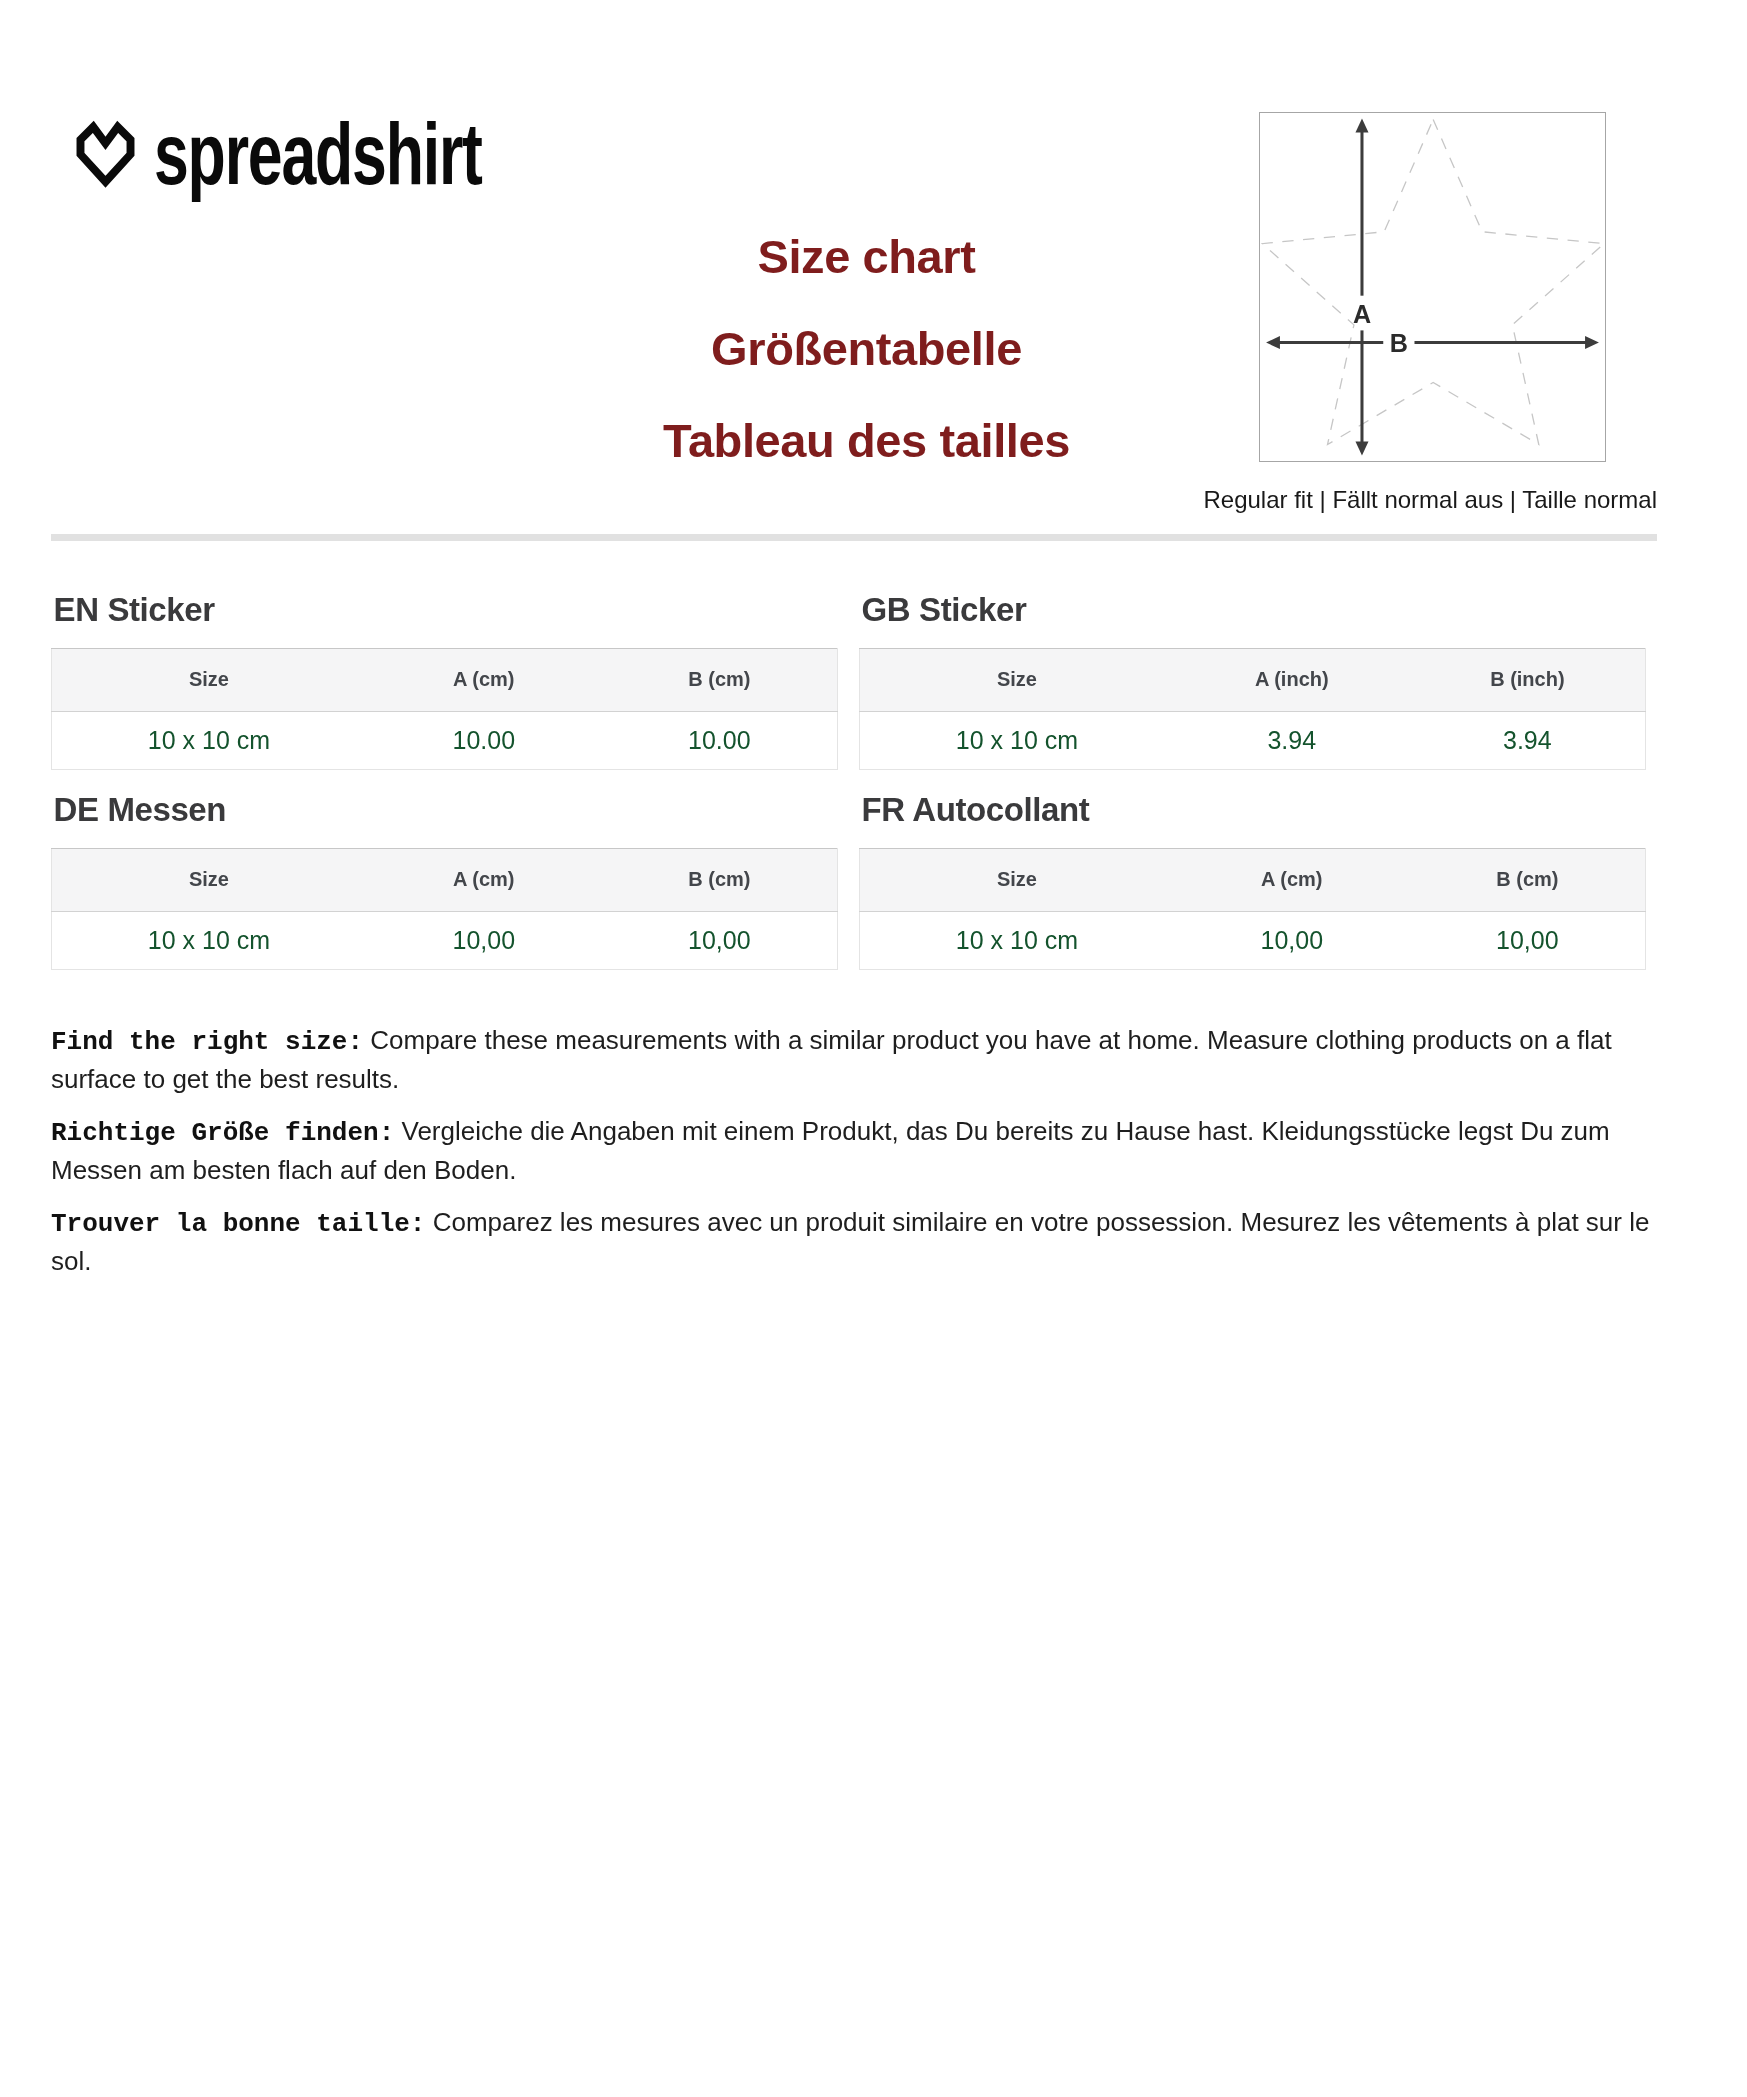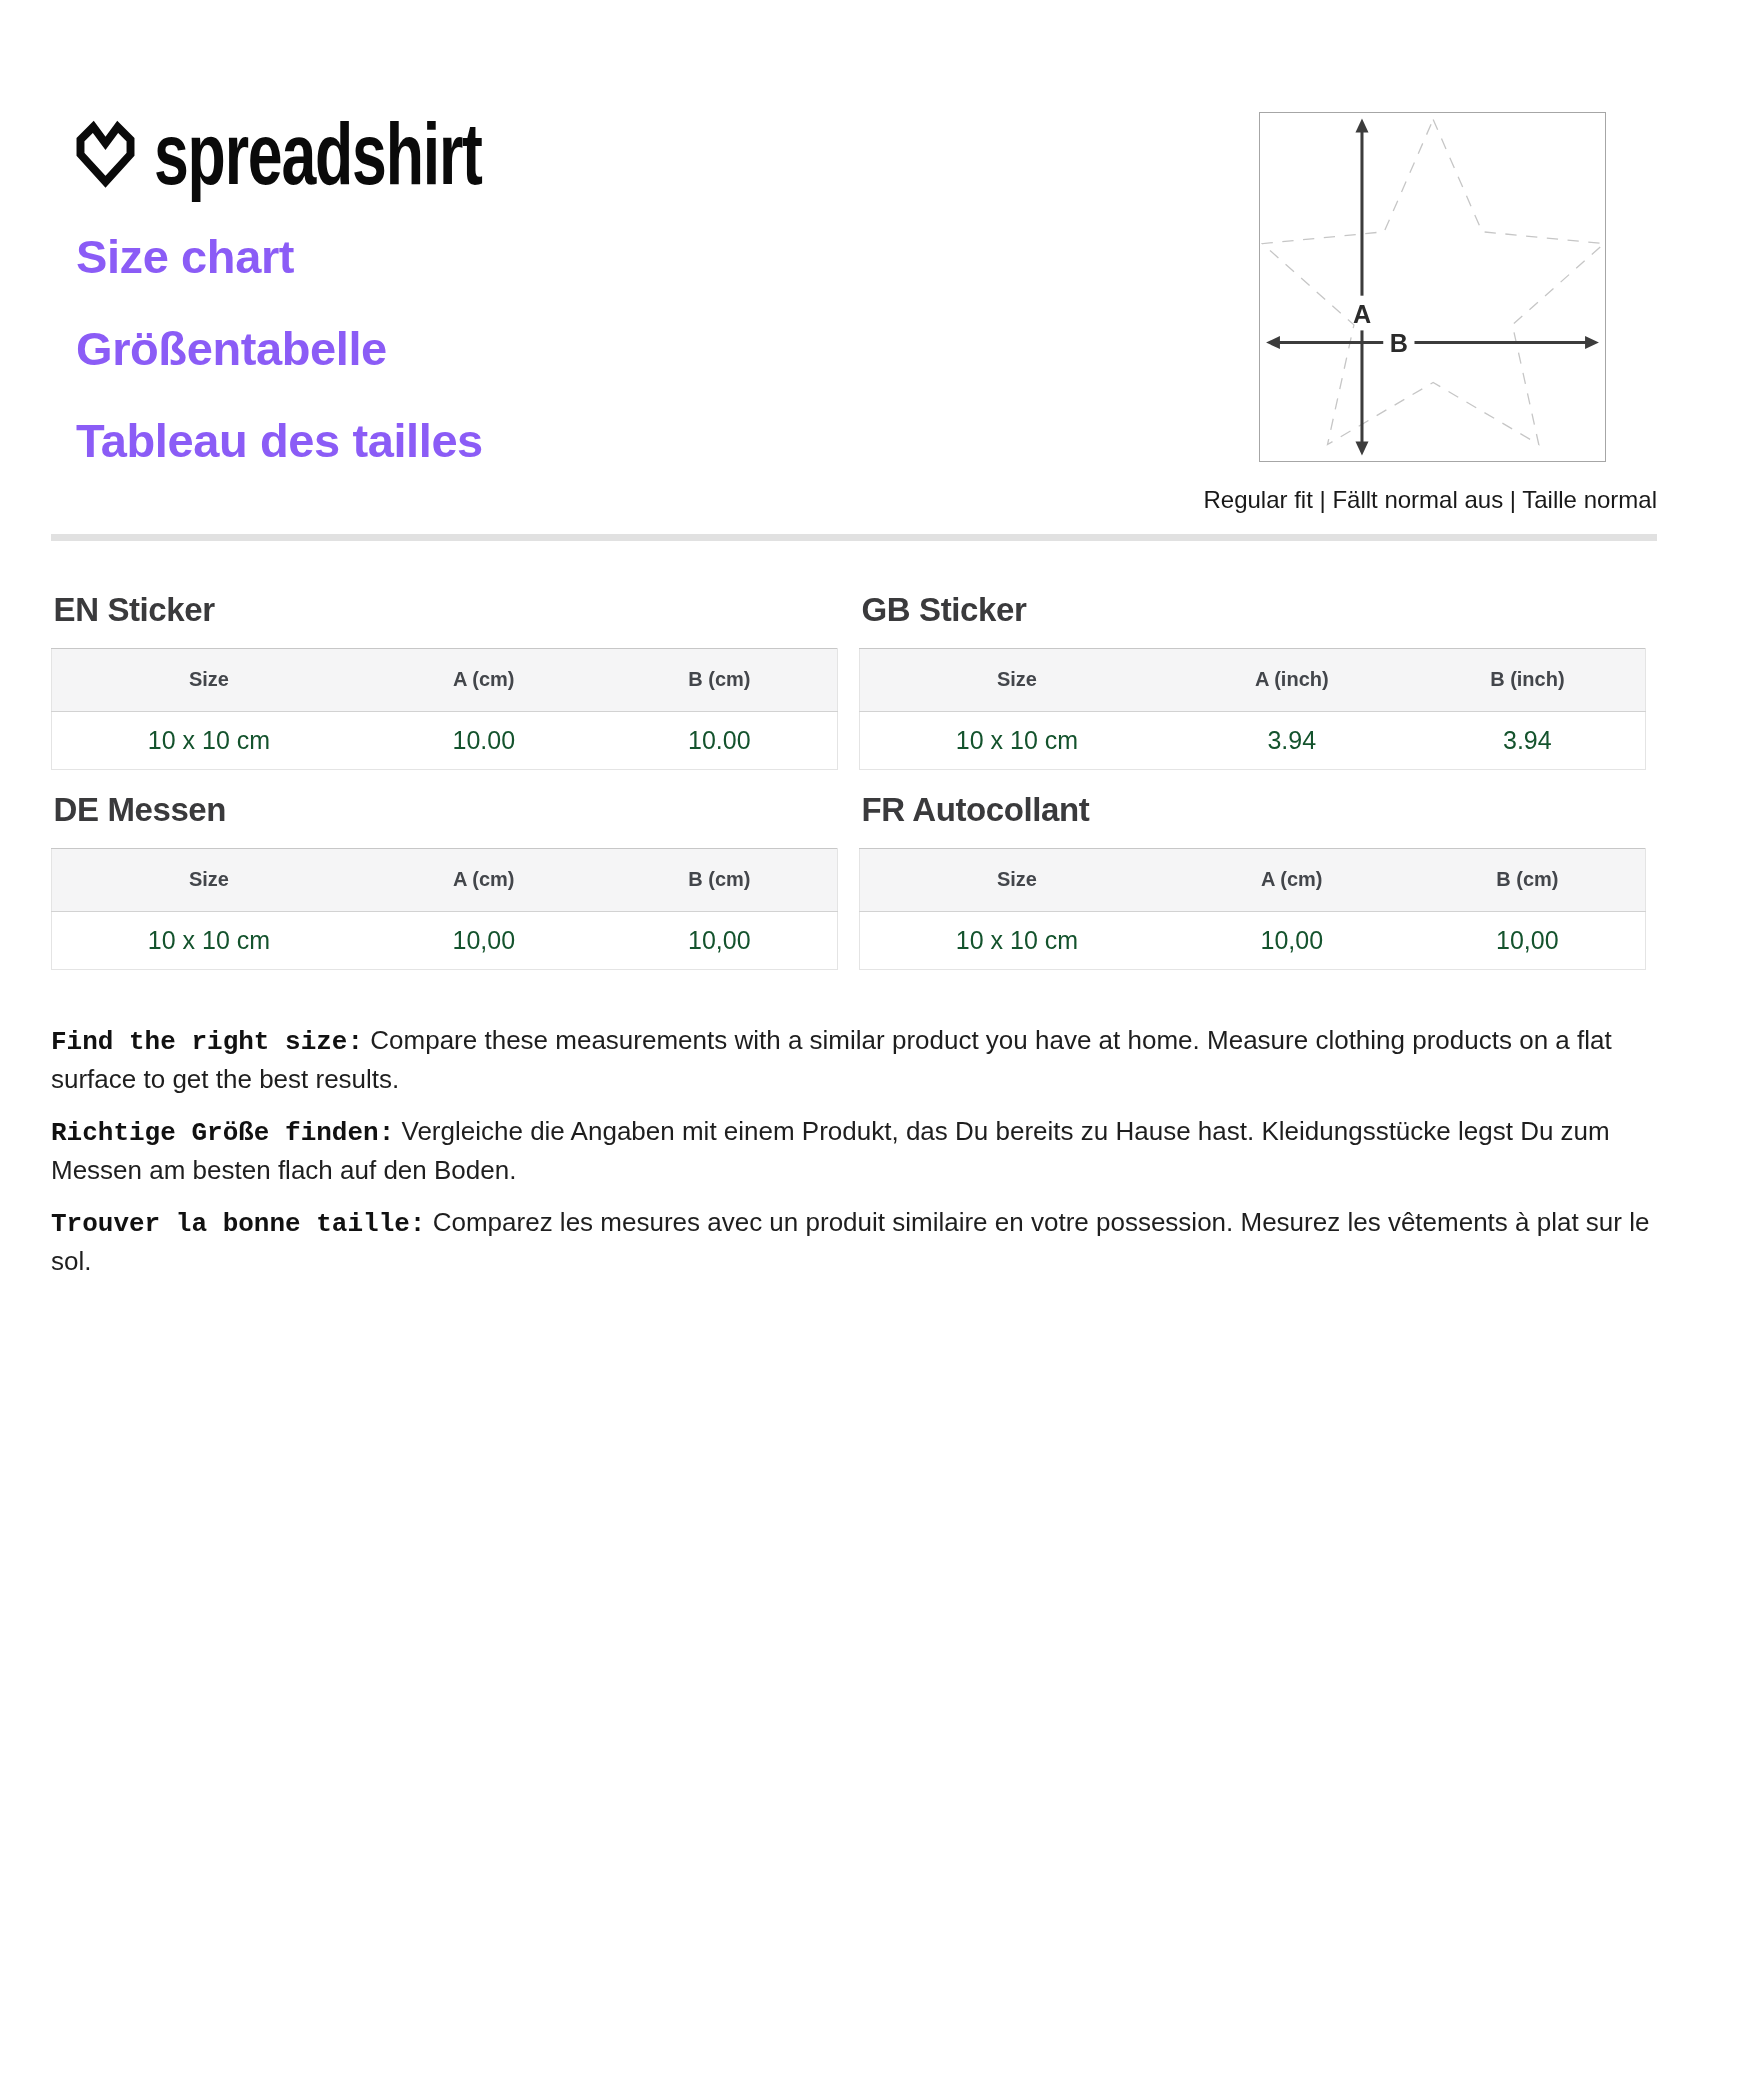--- a/index.html
+++ b/index.html
@@ -20,22 +20,22 @@
   .wordmark {
     display: inline-block;
     font-size: 87px; font-weight: bold; color: #0a0a0a;
     letter-spacing: -1.7px; line-height: 79px;
     transform: scaleX(0.72); transform-origin: left center;
     margin-left: 18.4px; white-space: nowrap;
   }
 
   .titles { margin: 17.5px 0 0 25px; }
   .titles div {
-    font-size: 47px; font-weight: bold; color: #8b5cf6;
-    line-height: 92px; letter-spacing: -0.4px;
+    font-size: 47px; font-weight: bold; color: #7f1d1d;
+    line-height: 92px; letter-spacing: -0.4px; text-align: center;
   }
 
   .diagram {
     position: absolute; left: 1259px; top: 64px;
     width: 347px; height: 350px; box-sizing: border-box;
     border: 1.3px solid #a6a6a6; background: #ffffff;
   }
   .diagram svg { display: block; width: 100%; height: 100%; }
 
   .fit-caption {

